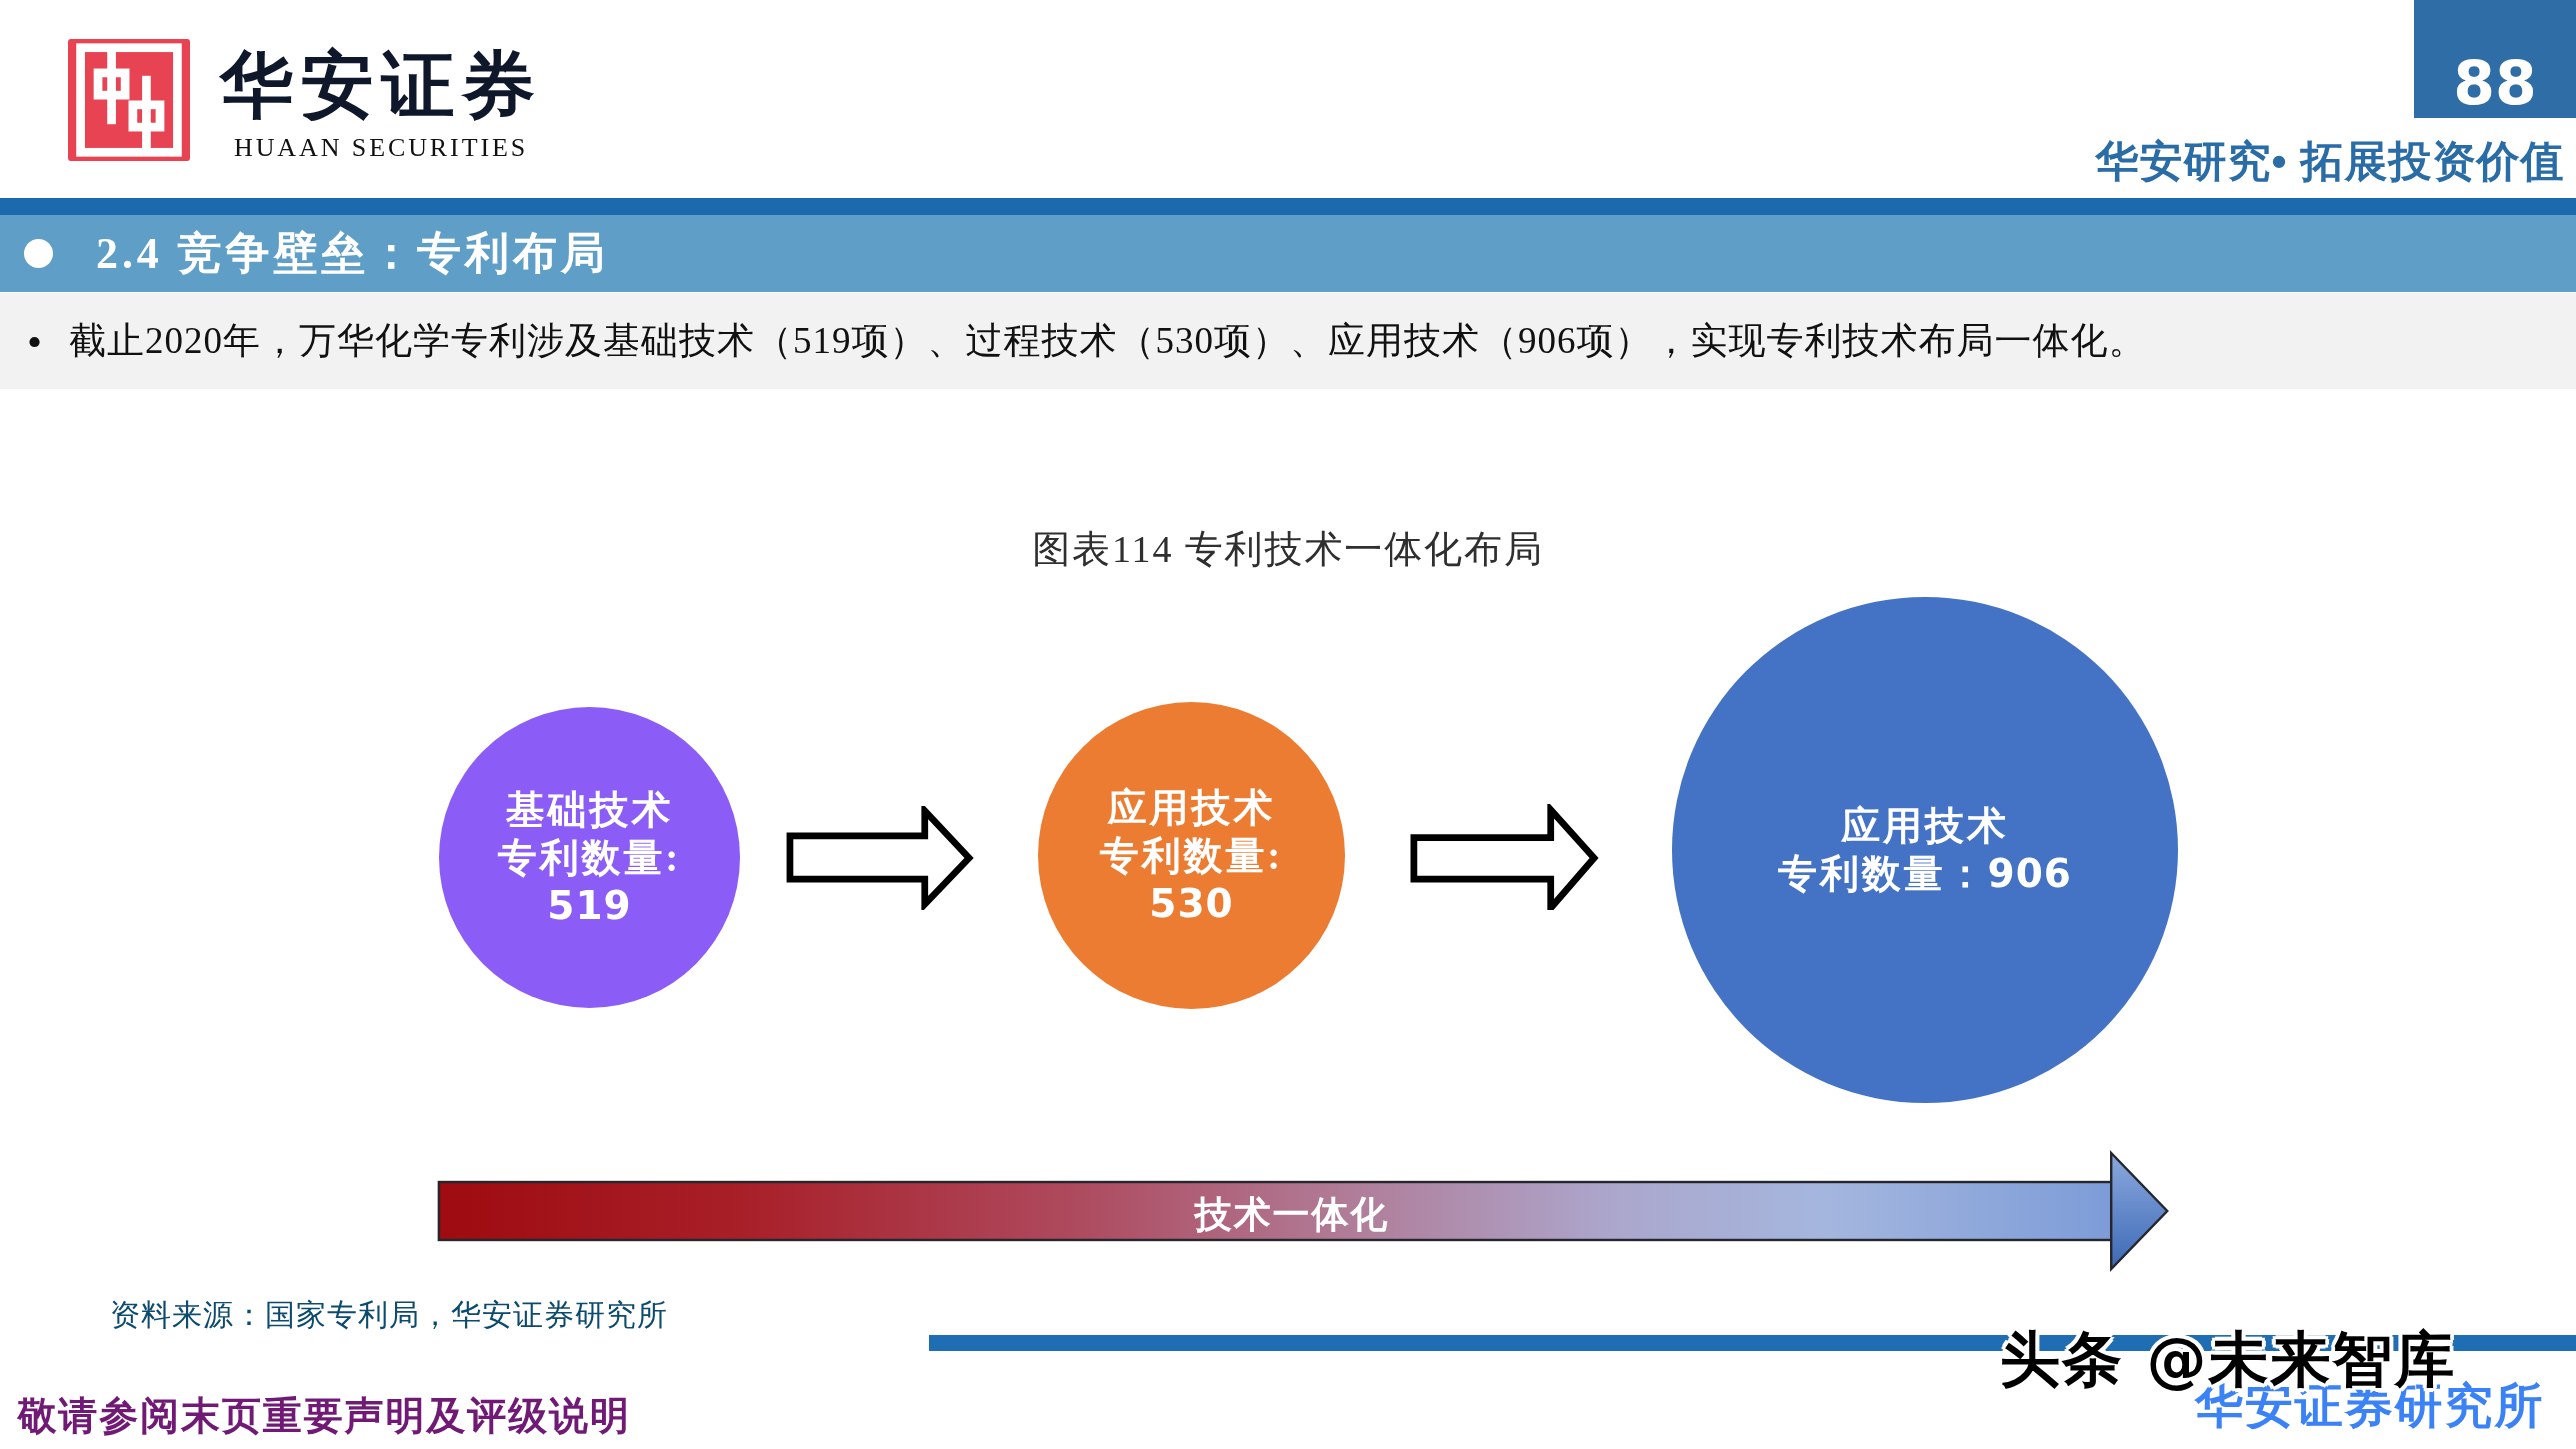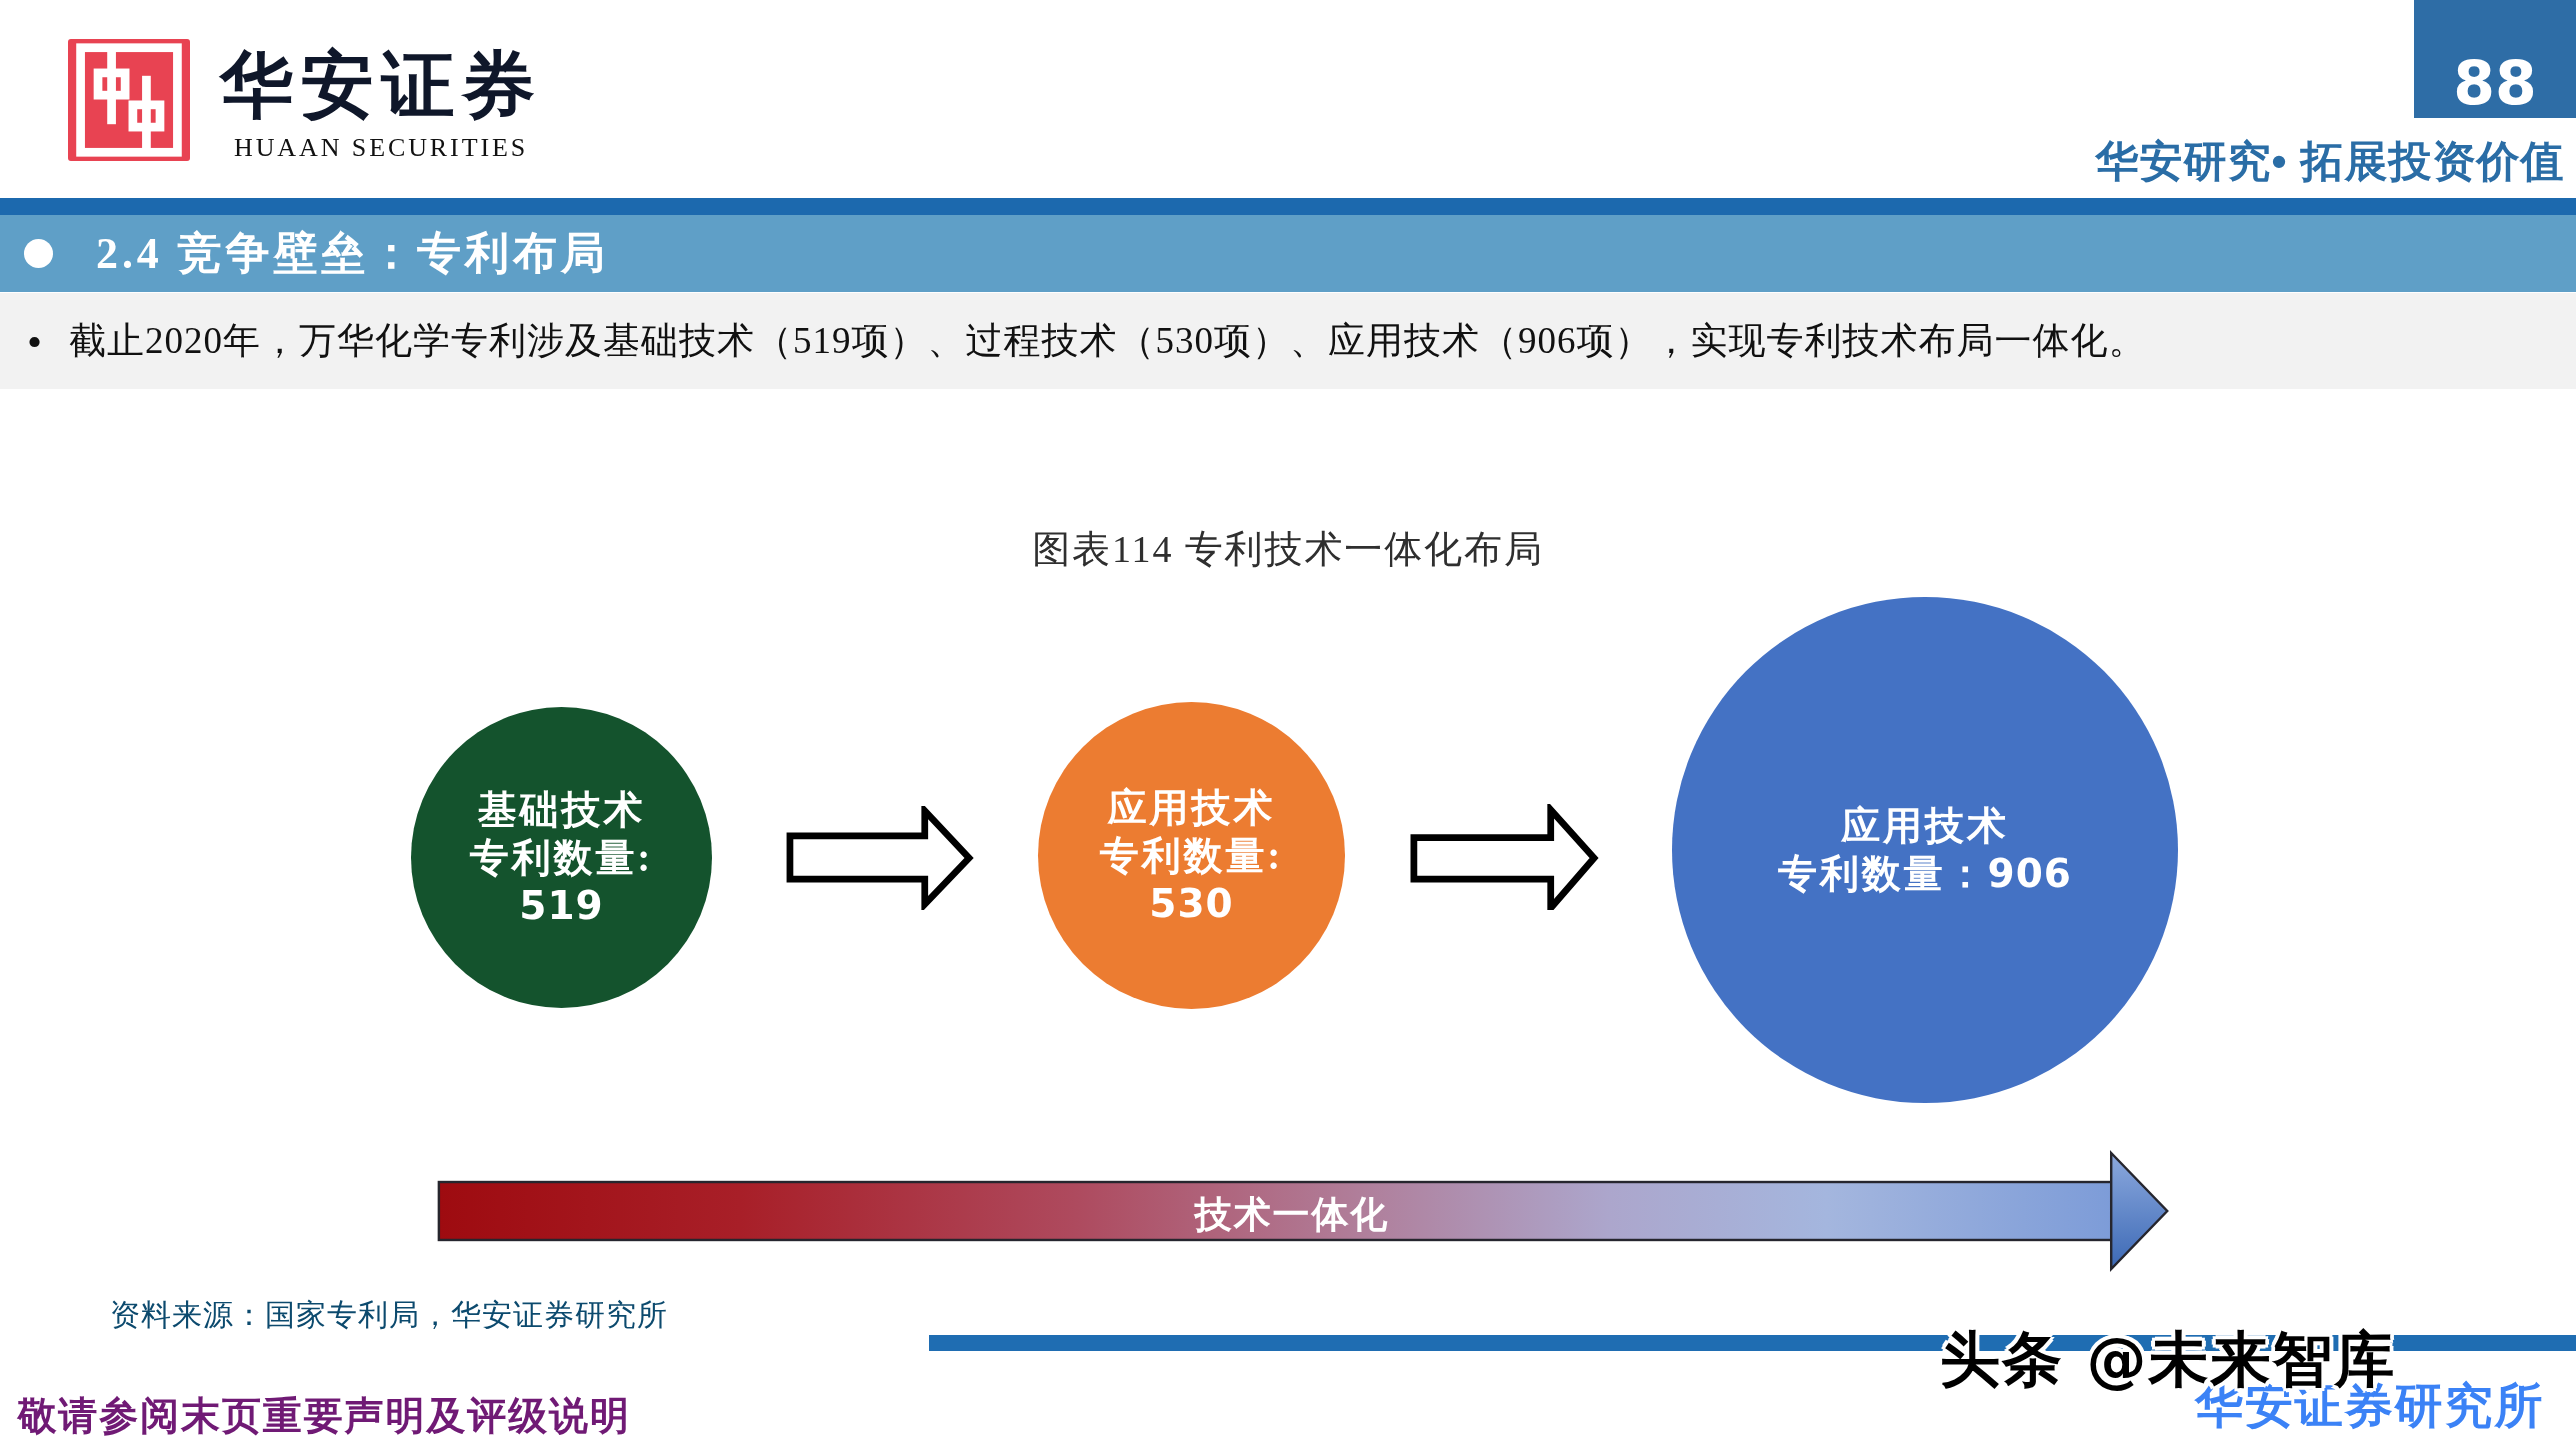--- a/index.html
+++ b/index.html
@@ -30,40 +30,40 @@
            display:flex;align-items:center;}
   .key-marker{font-size:43px;color:#111;margin-left:27px;flex:0 0 auto;line-height:1;}
   .key-text{font-size:37px;color:#111;margin-left:27px;white-space:nowrap;letter-spacing:1px;}
 
   
   .fig-title{position:absolute;left:0;top:524px;width:2576px;text-align:center;font-size:38px;
              color:#2f2f2f;letter-spacing:1.9px;}
 
   .circle{position:absolute;border-radius:50%;display:flex;flex-direction:column;align-items:center;
           justify-content:center;color:#ffffff;text-align:center;}
-  .c-red{left:411px;top:707px;width:301px;height:301px;background:#14532d;}
+  .c-red{left:439px;top:707px;width:301px;height:301px;background:#8b5cf6;}
   .c-orange{left:1038px;top:702px;width:307px;height:307px;background:#ec7c31;}
   .c-blue{left:1672px;top:597px;width:506px;height:506px;background:#4472c4;}
   .c-line{font-size:39px;line-height:48px;font-weight:bold;letter-spacing:2.9px;}
   .c-num{font-family:"DejaVu Sans",sans-serif;font-weight:bold;letter-spacing:1px;}
 
   .flow-arrow{position:absolute;}
   .grad-arrow{position:absolute;left:435px;top:1148px;}
   .flow-label{position:absolute;left:1099px;top:1190px;width:386px;text-align:center;color:#ffffff;
               font-size:37px;font-weight:bold;letter-spacing:1.9px;z-index:2;}
 
   .source-note{position:absolute;left:110px;top:1295px;font-size:30px;color:#0c4a6e;letter-spacing:1px;}
 
   
   .bottom-line{position:absolute;left:929px;top:1335px;width:1647px;height:15.5px;background:#1f6db2;z-index:1;}
   .footer-left{position:absolute;left:17.4px;top:1389px;font-size:39px;color:#701a75;letter-spacing:1.9px;
                font-weight:bold;}
   .footer-right{position:absolute;left:2195px;top:1374px;font-size:48px;color:#3b82f6;font-weight:bold;
                 letter-spacing:1.9px;z-index:2;}
-  .watermark{position:absolute;left:1940px;top:1320px;font-size:60px;font-weight:bold;color:#000;
+  .watermark{position:absolute;left:2000px;top:1320px;font-size:60px;font-weight:bold;color:#000;
              font-family:"DejaVu Sans",sans-serif;letter-spacing:1.9px;z-index:3;white-space:nowrap;
              text-shadow:-3.9px 0 0 #fff,3.9px 0 0 #fff,0 -3.9px 0 #fff,0 3.9px 0 #fff,
                          -2.9px -2.9px 0 #fff,2.9px 2.9px 0 #fff,-2.9px 2.9px 0 #fff,2.9px -2.9px 0 #fff;}
 </style>
 </head>
 <body>
 
 <div id="page">
 
   <svg class="logo-mark" width="122" height="122" viewBox="0 0 126 126">

